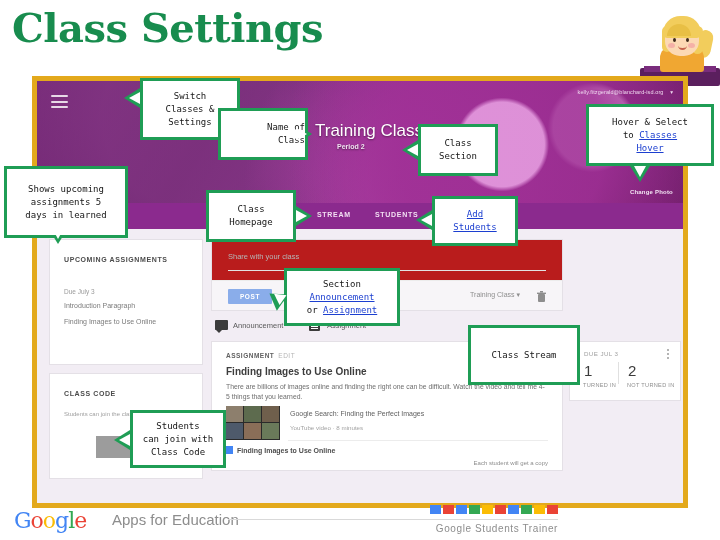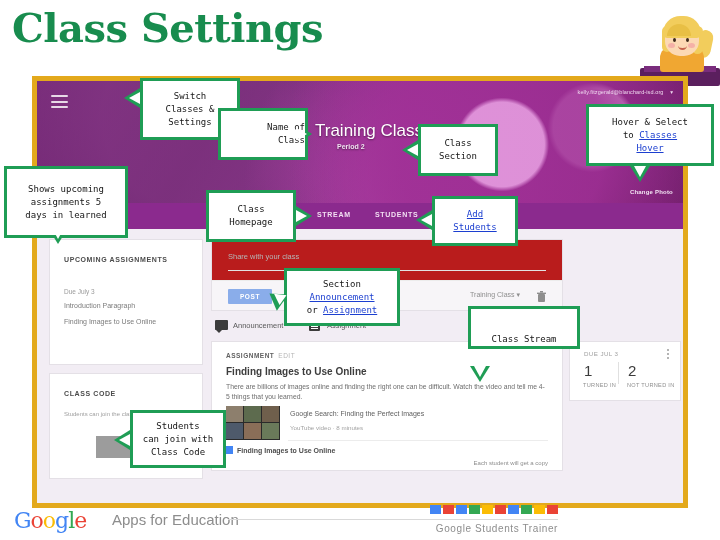--- a/index.html
+++ b/index.html
@@ -224,21 +224,21 @@
   #co-addstud-tail-in{left:421px;top:214px;}
 
   #co-image{left:586px;top:104px;width:128px;height:62px;}
   #co-image-tail{left:630px;top:166px;}
   #co-image-tail-in{left:634px;top:166px;}
 
   #co-create{left:284px;top:268px;width:116px;height:58px;}
   #co-create-tail{left:268px;top:288px;transform:rotate(35deg);}
   #co-create-tail-in{left:273px;top:291px;transform:rotate(35deg);}
 
-  #co-stream{left:468px;top:306px;width:112px;height:43px;justify-content:flex-end;}
+  #co-stream{left:468px;top:325px;width:112px;height:60px;}
   #co-stream-tail{left:470px;top:366px;}
   #co-stream-tail-in{left:474px;top:366px;}
 
   #co-code{left:130px;top:410px;width:96px;height:58px;}
   #co-code-tail{left:114px;top:430px;}
   #co-code-tail-in{left:119px;top:434px;}
 
   
   #footer{position:absolute;left:0;bottom:0;width:572px;height:36px;border-radius:7px;}
   #gl{position:absolute;left:14px;bottom:8px;font-size:22px;font-family:"DejaVu Serif", serif;letter-spacing:-1px;line-height:22px;}

